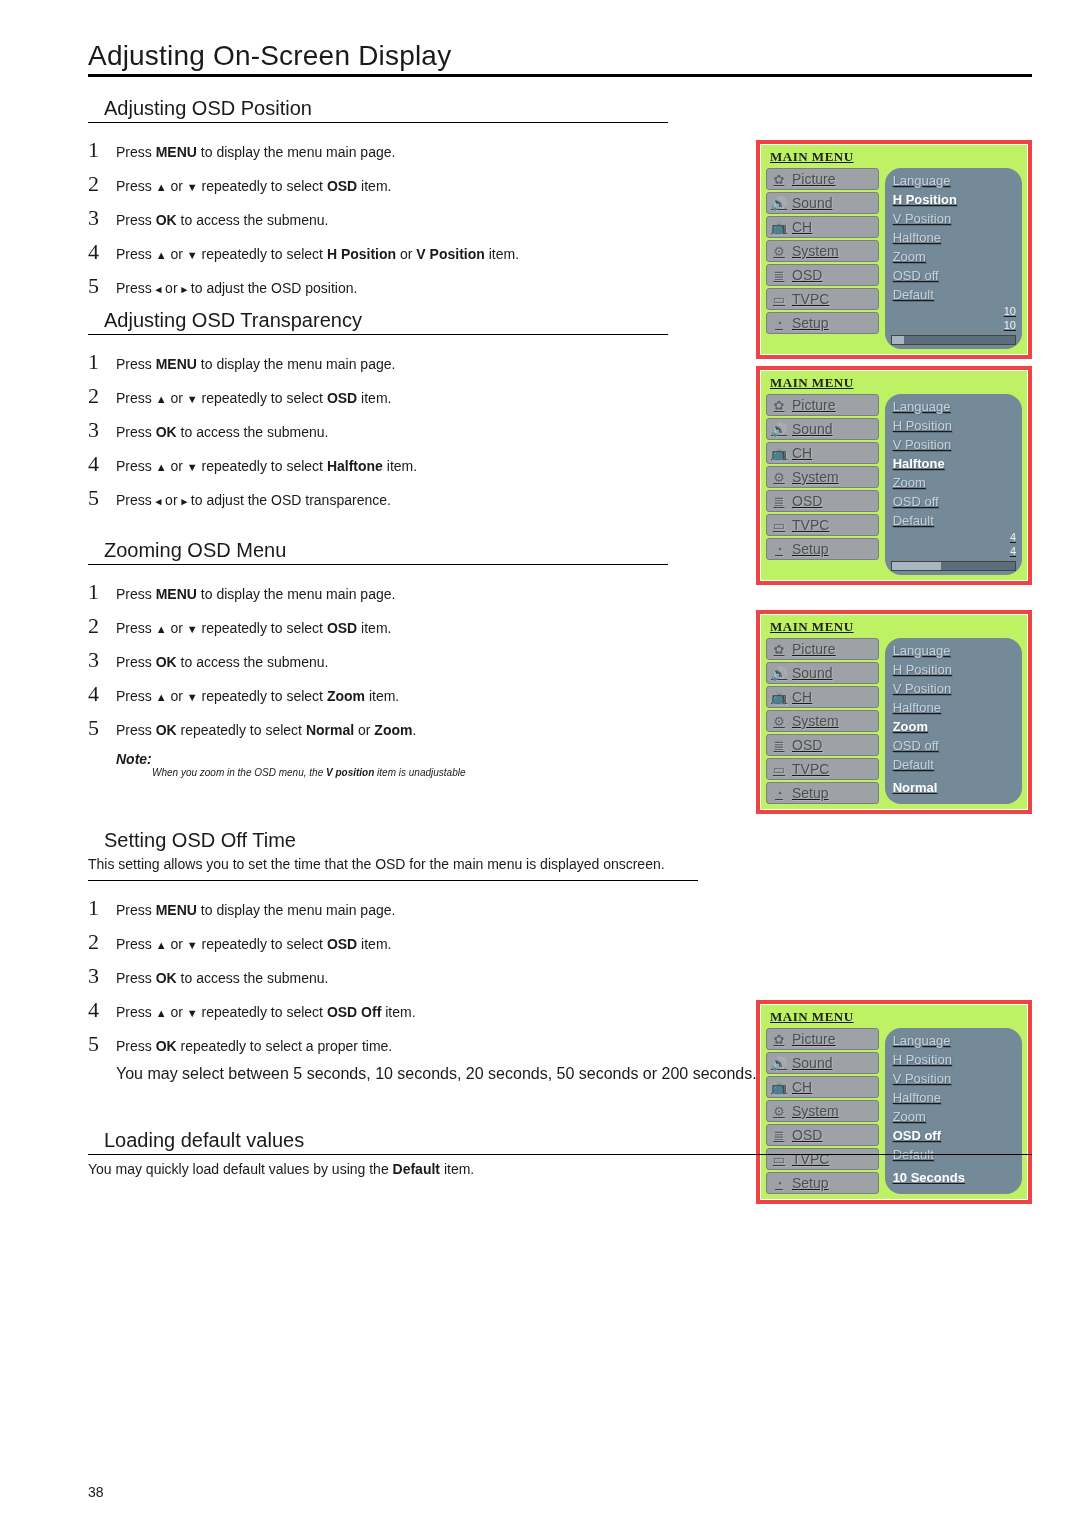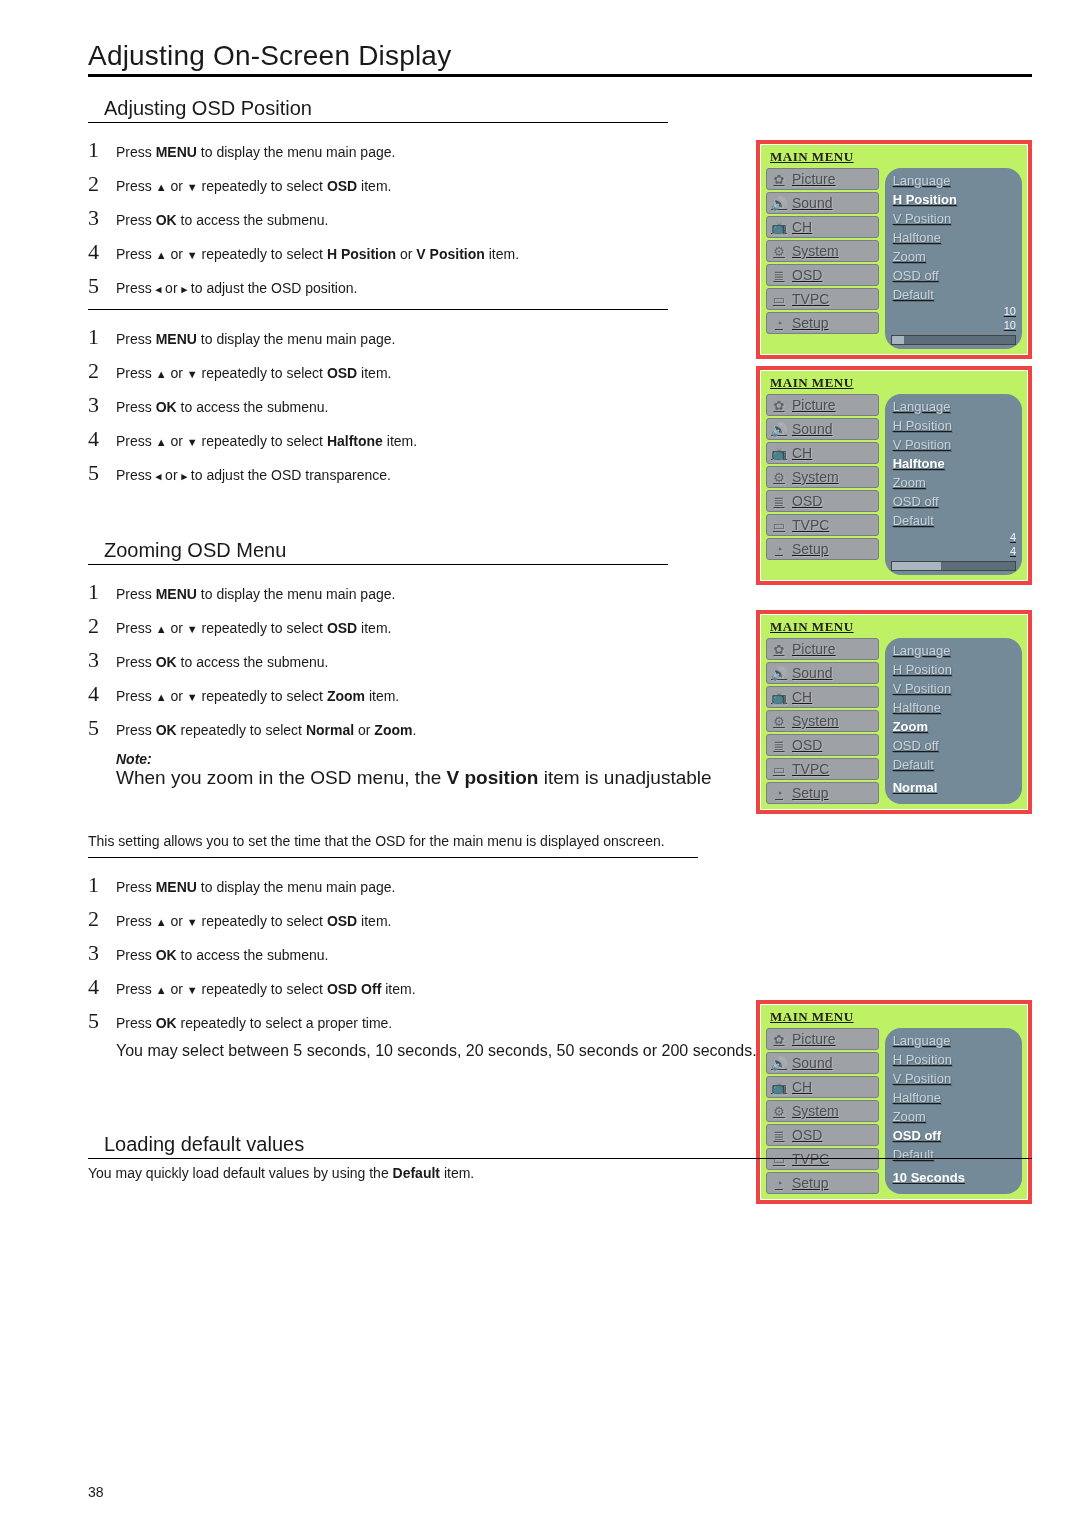--- a/index.html
+++ b/index.html
@@ -84,21 +84,23 @@
   .note-block {
     margin-left: 28px;
     margin-top: 4px;
   }
   .note-title {
     font-style: italic;
     font-weight: bold;
     font-size: 14px;
   }
   .note-body {
-    font-size: 19px;
+    font-style: italic;
+    font-size: 10px;
+    margin-left: 36px;
   }
   .desc {
     font-size: 14px;
     margin: 4px 0 8px 0;
   }
   .page-num {
     position: absolute;
     left: 88px;
     bottom: 26px;
     font-size: 14px;
@@ -290,20 +292,21 @@
           <div style="text-align: right; font-size: 11px; color: rgb(238, 243, 247);">10</div>
           <div class="slider-row">
             <div class="slider-bar">
               <div class="slider-fill" style="width: 10%;"></div>
             </div>
           </div>
         </div>
       </div>
     </div>
     <div class="section-wrap" style="min-height: 230px;">
+      <h2>Adjusting OSD Transparency</h2>
       <div class="sec-divider"></div>
       <div class="steps">
         <div class="step">
           <div class="num">1</div>
           <div class="txt">Press <b>MENU</b> to display the menu main page.</div>
         </div>
         <div class="step">
           <div class="num">2</div>
           <div class="txt">Press <span class="arrows">▲</span> or <span class="arrows">▼</span> repeatedly to select <b>OSD</b> item.</div>
         </div>
@@ -441,20 +444,21 @@
           <div class="opt">V Position</div>
           <div class="opt">Halftone</div>
           <div class="opt hl">Zoom</div>
           <div class="opt">OSD off</div>
           <div class="opt">Default</div>
           <div class="val-label">Normal</div>
         </div>
       </div>
     </div>
     <div class="section-wrap" style="min-height: 300px;">
+      <h2>Setting OSD  Off Time</h2>
       <div class="desc">This setting allows you to set the time that the OSD for the main menu is displayed onscreen.</div>
       <div class="sec-divider-full"></div>
       <div class="steps">
         <div class="step">
           <div class="num">1</div>
           <div class="txt">Press <b>MENU</b> to display the menu main page.</div>
         </div>
         <div class="step">
           <div class="num">2</div>
           <div class="txt">Press <span class="arrows">▲</span> or <span class="arrows">▼</span> repeatedly to select <b>OSD</b> item.</div>

